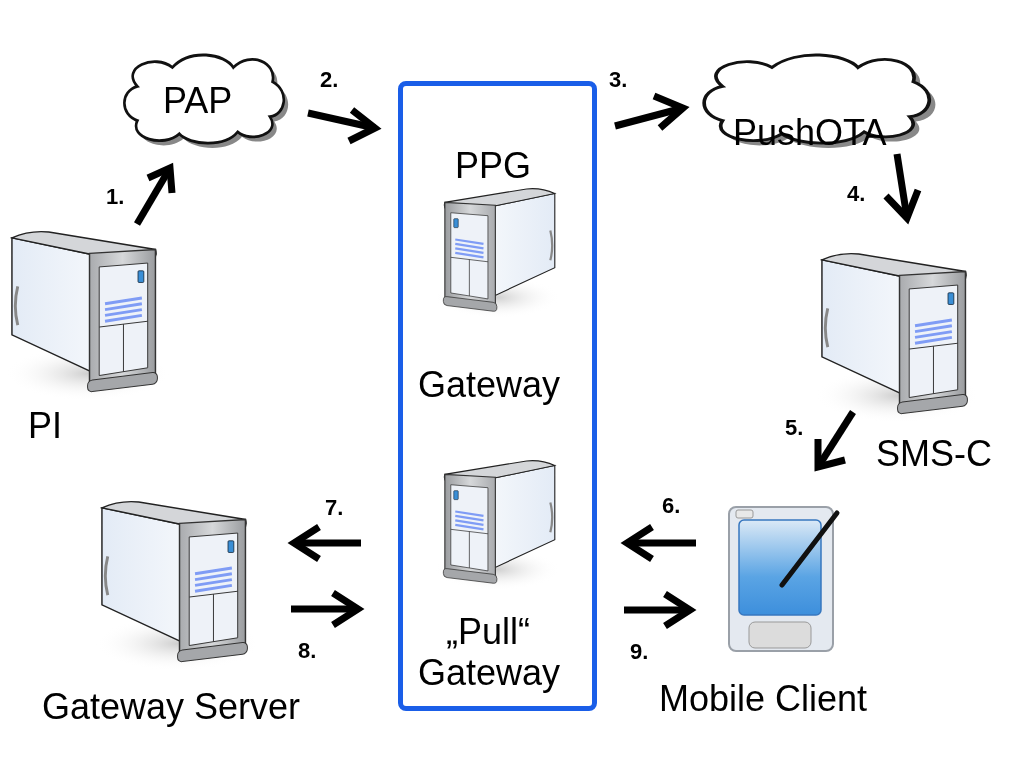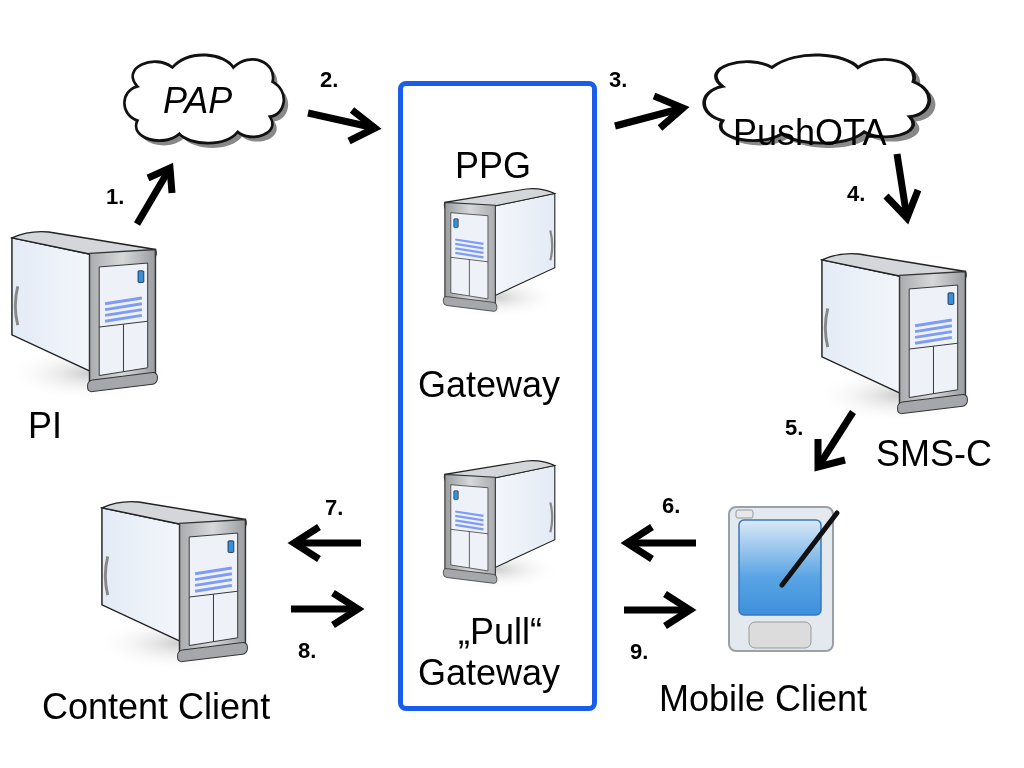--- a/index.html
+++ b/index.html
@@ -57,52 +57,52 @@
     <g id="cloud">
       <path d="M20,30 C0,10 40,-5 60,10 C80,-10 120,-5 130,10 C150,-8 180,5 175,25 C195,35 190,60 172,62 C185,80 150,90 135,78 C120,95 80,92 68,80 C50,95 10,85 20,66 C0,60 0,35 20,30 Z" fill="#888" transform="translate(5,5)"></path>
       <path d="M20,30 C0,10 40,-5 60,10 C80,-10 120,-5 130,10 C150,-8 180,5 175,25 C195,35 190,60 172,62 C185,80 150,90 135,78 C120,95 80,92 68,80 C50,95 10,85 20,66 C0,60 0,35 20,30 Z" fill="#fff" stroke="#111" stroke-width="3"></path>
     </g>
   </defs>
 </svg>
 
 <svg class="abs" style="left:120px;top:58px" width="170" height="90" viewBox="0 0 195 95" preserveAspectRatio="none">
     <use href="#cloud"></use>
   </svg>
-<div class="label" style="left:163px;top:83px;font-style:italic;">PAP</div>
+<div class="label" style="left:163px;top:83px;">PAP</div>
 
 <svg class="abs" style="left:698px;top:58px" width="240" height="90" viewBox="0 0 195 95" preserveAspectRatio="none">
     <use href="#cloud"></use>
   </svg>
 <div class="label" style="left:733px;top:83px;margin-top:32px;">PushOTA</div>
 
 <svg style="left:10px;top:228px" width="160" height="170" viewBox="0 0 165 175">
     <use href="#server"></use>
   </svg>
 <div class="label" style="left:28px;top:408px;">PI</div>
 
 <svg style="left:820px;top:250px" width="160" height="170" viewBox="0 0 165 175">
     <use href="#server"></use>
   </svg>
 <div class="label" style="left:876px;top:436px;">SMS-C</div>
 
 <svg style="left:100px;top:498px" width="160" height="170" viewBox="0 0 165 175">
     <use href="#server"></use>
   </svg>
-<div class="label" style="left:42px;top:689px;">Content Client</div>
+<div class="label" style="left:42px;top:689px;">Gateway Server</div>
 
 <div class="box"></div>
 <div class="label" style="left:455px;top:148px;">PPG</div>
 <svg style="left:430px;top:186px" width="130" height="130" viewBox="0 0 165 175" transform="scale(-1,1)">
     <use href="#server"></use>
   </svg>
 <div class="label" style="left:418px;top:367px;">Gateway</div>
 <svg style="left:430px;top:458px" width="130" height="130" viewBox="0 0 165 175" transform="scale(-1,1)">
     <use href="#server"></use>
   </svg>
-<div class="label" style="left:446px;top:614px;margin-left:12px;">„Pull“</div>
+<div class="label" style="left:446px;top:614px;">„Pull“</div>
 <div class="label" style="left:418px;top:655px;">Gateway</div>
 
 <svg style="left:727px;top:505px" width="120" height="150" viewBox="0 0 120 150">
   <rect x="2" y="2" width="104" height="144" rx="7" fill="#e4e9f0" stroke="#9aa0a8" stroke-width="2"></rect>
   <rect x="9" y="5" width="17" height="8" rx="2" fill="#e8e8e8" stroke="#999"></rect>
   <rect x="12" y="15" width="82" height="95" rx="5" fill="url(#screen)" stroke="#3777bf" stroke-width="1.5"></rect>
   <rect x="22" y="117" width="62" height="26" rx="6" fill="#dcdcdc" stroke="#999"></rect>
   <line x1="55" y1="80" x2="110" y2="8" stroke="#111" stroke-width="5" stroke-linecap="round"></line>
 </svg>
 <div class="label" style="left:659px;top:681px;">Mobile Client</div>

